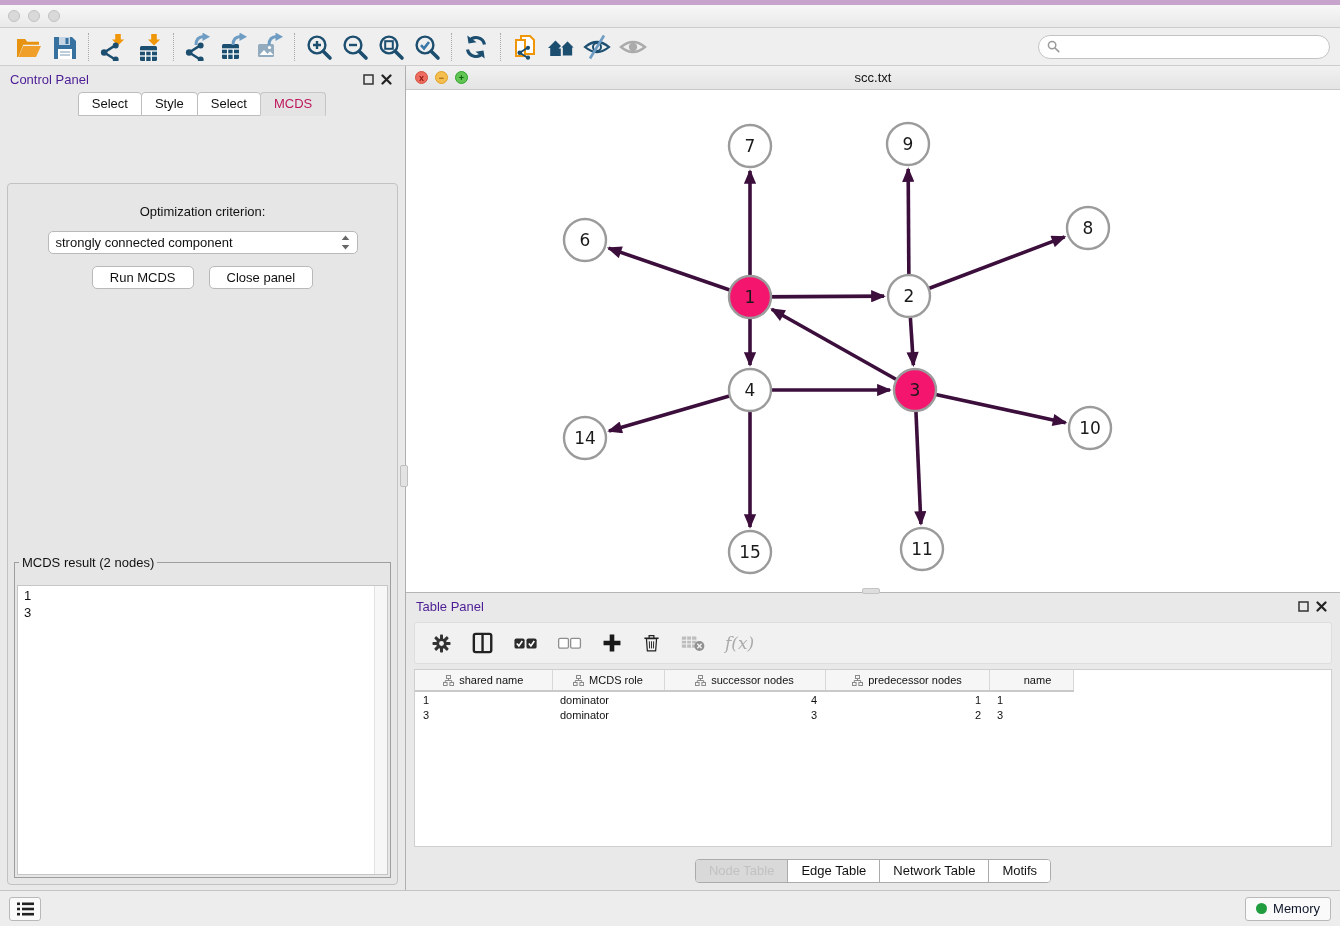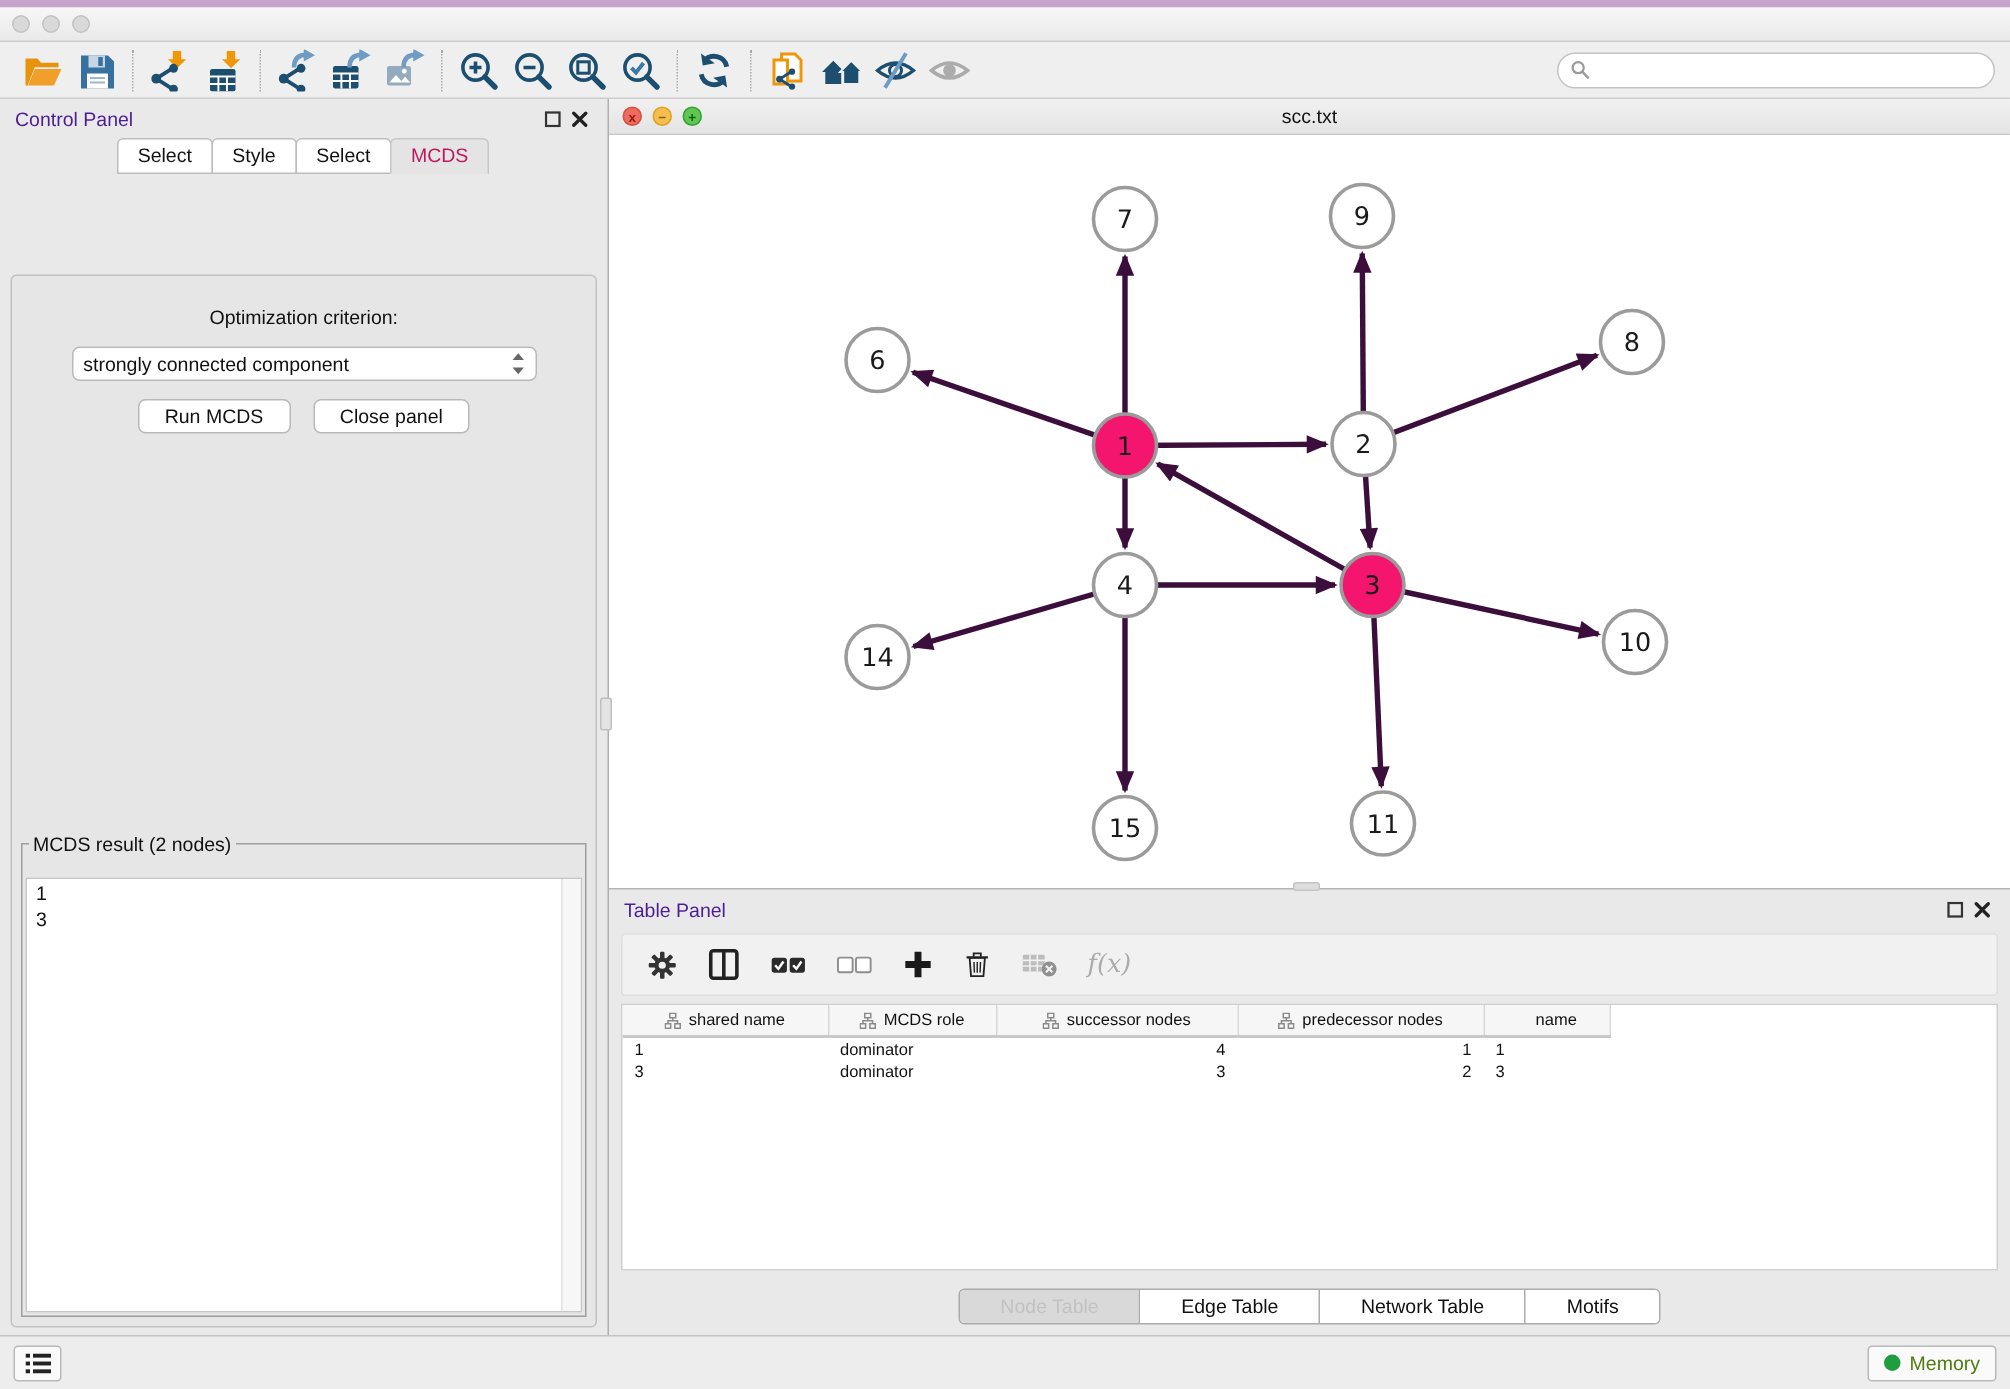--- a/index.html
+++ b/index.html
@@ -79,31 +79,31 @@
   .fx-label { font-family:"DejaVu Serif",serif; font-style:italic; font-size:17px; color:#ABABAB; }
   .tp-tablewrap { margin:5px 8px 0; background:#FFF; border:1px solid #CFCFCF; height:178px; overflow:hidden; }
   table.node-table { border-collapse:collapse; font-size:11px; color:#111; table-layout:fixed; }
   table.node-table th { background:#F6F6F6; border-right:1px solid #D8D8D8; border-bottom:2px solid #C9C9C9;
     height:21px; font-weight:normal; font-size:11px; }
   table.node-table th .hcell { display:flex; align-items:center; justify-content:center; gap:5px; }
   table.node-table th.filler, table.node-table td.filler { background:#FFF; border:none; }
   table.node-table td { height:16px; padding:0 8px; }
   .tp-tabs { position:absolute; bottom:7px; left:0; right:0; display:flex; justify-content:center; }
   .tp-tabgroup { display:flex; border:1px solid #ABABAB; border-radius:4px; overflow:hidden; background:#FFF; }
-  .tp-tab { font-size:13px; padding:3px 27px 4px; border-left:1px solid #ABABAB; color:#111; background:#FFF; }
+  .tp-tab { font-size:13px; padding:3px 13px 4px; border-left:1px solid #ABABAB; color:#111; background:#FFF; }
   .tp-tab:first-child { border-left:none; }
   .tp-tab.active { background:#D9D9D9; color:#C2C2C2; }
 
   
   .statusbar { position:absolute; bottom:0; left:0; right:0; height:36px; background:#EDEDED;
     border-top:1px solid #C4C4C4; display:flex; align-items:center; justify-content:space-between; padding:0 9px; }
   .sb-btn { background:#FAFAFA; border:1px solid #B9B9B9; border-radius:3px; height:24px;
     display:flex; align-items:center; justify-content:center; }
   .list-btn { width:32px; }
-  .memory-btn { padding:0 10px; gap:6px; font-size:13px; color:#4d7c0f; }
+  .memory-btn { padding:0 10px; gap:6px; font-size:13px; color:#0f172a; }
   .mem-dot { width:11px; height:11px; border-radius:50%; background:#1F9D3F; }
 </style>
 </head>
 <body>
 
 <div class="accent-strip"></div>
 <div class="titlebar">
   <div class="traffic-inactive">
       <i></i>
       <i></i>

